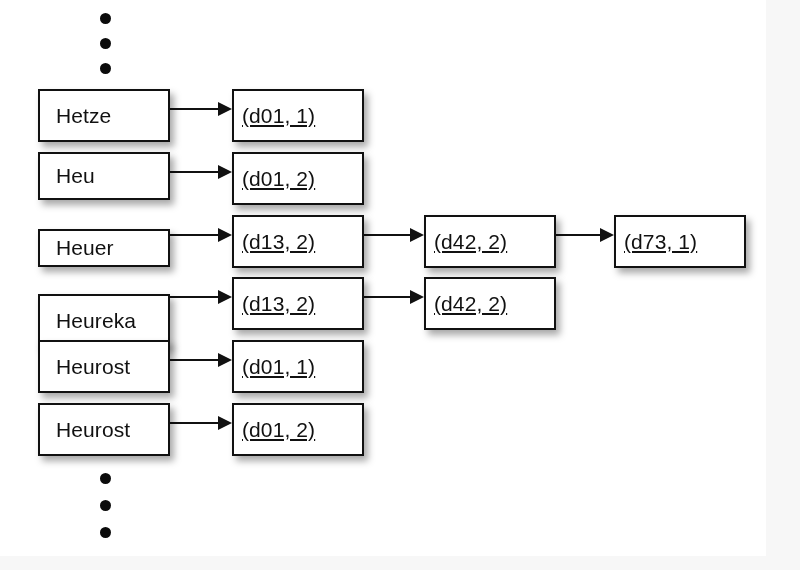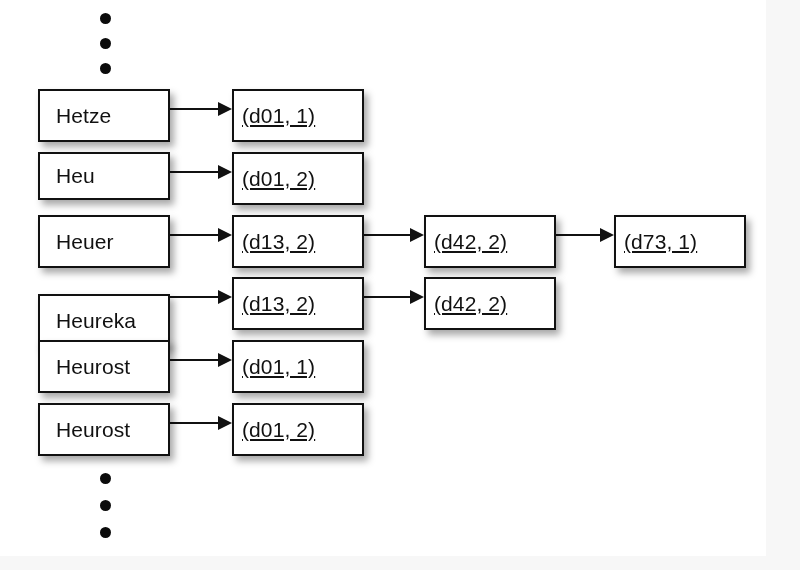--- a/index.html
+++ b/index.html
@@ -94,21 +94,21 @@
       <div class="dot" style="left: 100px; top: 527px;"></div>
     </div>
 
   <div id="terms-layer">
       <div class="node term" style="left: 38px; top: 89px; width: 132px; height: 53px;">
         <span class="label">Hetze</span>
       </div>
       <div class="node term" style="left: 38px; top: 152px; width: 132px; height: 48px;">
         <span class="label">Heu</span>
       </div>
-      <div class="node term" style="left: 38px; top: 215px; width: 132px; height: 53px;">
+      <div class="node term" style="left: 38px; top: 229px; width: 132px; height: 38px;">
         <span class="label">Heuer</span>
       </div>
       <div class="node term" style="left: 38px; top: 294px; width: 132px; height: 53px;">
         <span class="label">Heureka</span>
       </div>
       <div class="node term" style="left: 38px; top: 340px; width: 132px; height: 53px;">
         <span class="label">Heurost</span>
       </div>
       <div class="node term" style="left: 38px; top: 403px; width: 132px; height: 53px;">
         <span class="label">Heurost</span>

